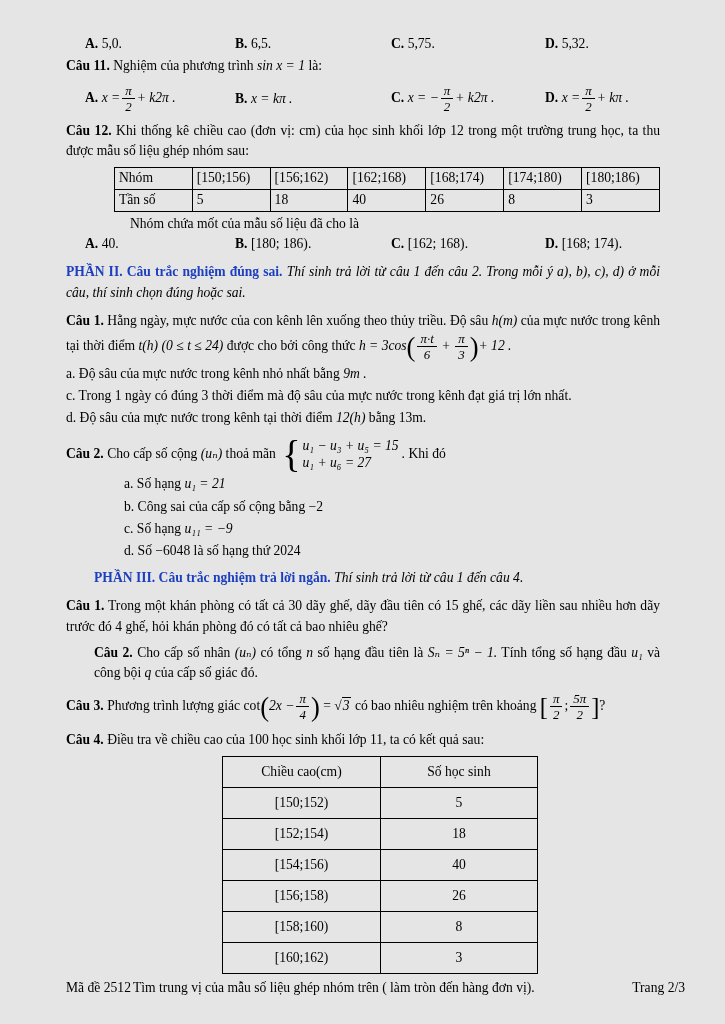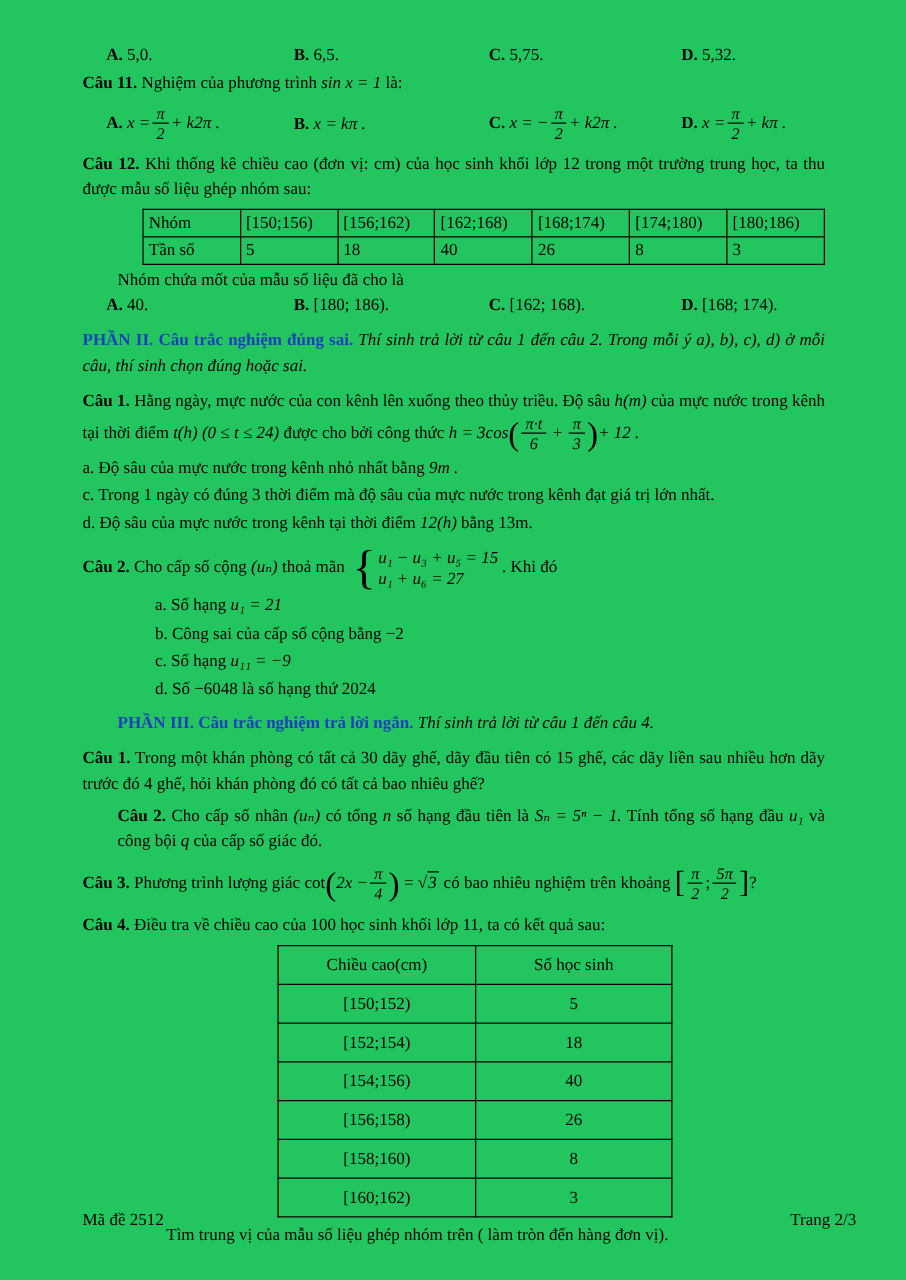--- a/index.html
+++ b/index.html
@@ -1,20 +1,20 @@
 <!DOCTYPE html>
 <html><head>
 <meta charset="utf-8">
 <style>
   * { margin:0; padding:0; box-sizing:border-box; }
   html,body { background:#ffffff; }
   body { width:725px; height:1024px; }
   .page {
     position:relative; width:725px; height:1024px; overflow:hidden;
-    background:#22c55e; color:#000;
+    background:#e5e5e5; color:#000;
     font-family:"Liberation Serif","DejaVu Serif",serif;
     font-size:13.6px; line-height:1.5;
     padding:34px 65px 0 66px;
   }
   .para { text-align:justify; }
   b { font-weight:bold; }
   .blue { color:#1c3fc0; font-weight:bold; }
   .it { font-style:italic; }
   .mi { font-style:italic; }
   .mt2{margin-top:2px;} .mt4{margin-top:4px;}
@@ -47,26 +47,26 @@
   
   table { border-collapse:collapse; font-size:13.6px; }
   .t1 { margin:5px 0 2px 48px; }
   .t1 td { border:1px solid #000; height:22px; padding:0 4px; text-align:left; }
   .t1 td.grp { width:78px; }
   .t2 { margin:6px 0 2px 156px;border-radius:21px; }
   .t2 td { border:1px solid #000; height:31px; text-align:center; vertical-align:middle; }
   .t2 .c-range { width:158px; }
   .t2 .c-count { width:157px; }
 
-  .indent1 { margin-left:28px; margin-top:2px; }
+  .indent1 { margin-left:64px; margin-top:2px; }
   .indent2 { margin-left:58px; }
   .item { margin-top:2px; text-align:justify; }
   .tail-line { margin-left:67px; margin-top:4px; }
 
-  .footer { position:absolute; left:66px; right:40px; bottom:38px;
+  .footer { position:absolute; left:66px; right:40px; bottom:26px;
             display:flex; justify-content:space-between; }
 </style>
 </head>
 <body>
 
 <div class="page">
 
   <div class="opt-row">
     <span class="oc c1"><b>A.</b> <span>5,0.</span></span>
     <span class="oc c2"><b>B.</b> <span>6,5.</span></span>

